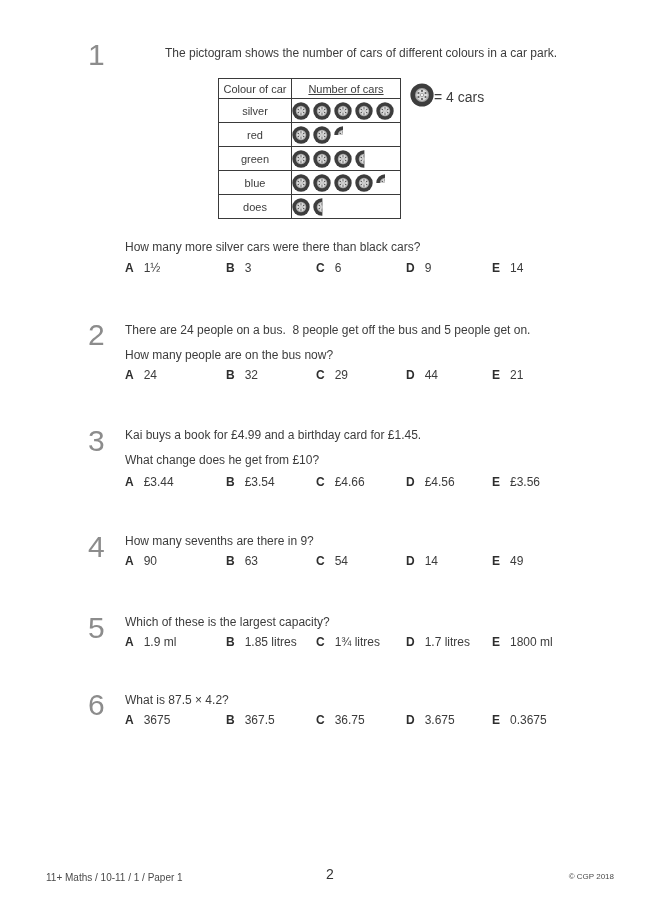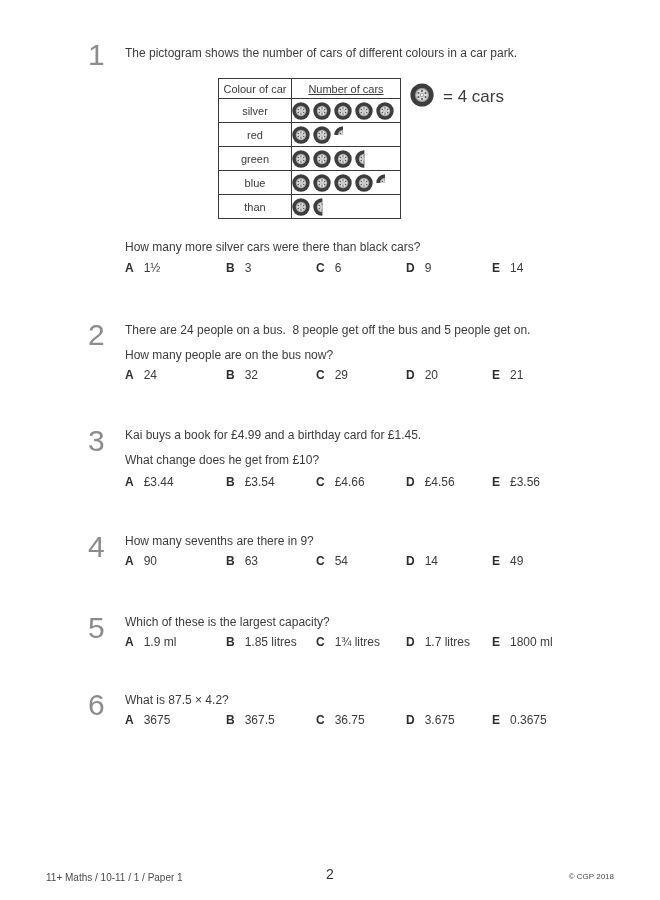--- a/index.html
+++ b/index.html
@@ -42,35 +42,35 @@
     font-size:11px;font-weight:400;color:#3c3c3c;
     padding:0;
   }
   th.col-colour{width:72px;height:19px;text-align:center;}
   th.col-number{width:108px;height:19px;text-align:center;text-decoration:underline;}
   td.colour-cell{text-align:center;height:23px;margin-top:33px;}
   td.wheels-cell{padding-left:5px;vertical-align:middle;}
   td.wheels-cell svg{vertical-align:middle;margin-right:3px;}
 
   #picto-key{position:absolute;left:410px;top:83px;display:flex;align-items:center;}
-  #picto-key .key-label{font-size:17px;color:#3c3c3c;margin-left:9px;}
+  #picto-key .key-label{font-size:14px;color:#3c3c3c;}
 
   
   #footer-left{position:absolute;left:46px;top:872px;font-size:10px;color:#4a4a4a;}
   #footer-page{position:absolute;left:0;width:660px;top:866px;text-align:center;font-size:14px;color:#333;}
   #footer-right{position:absolute;right:46px;top:872px;font-size:8px;color:#4a4a4a;padding-left:11px;}
 </style>
 </head>
 <body>
 
 <div id="page">
 
   <div class="q" style="top:40px;height:250px;">
     <div class="qnum">1</div>
-    <div class="qline" style="top:6px;">The pictogram shows the number of cars of different colours in a car park.</div>
+    <div class="qline" style="top:6px;margin-left:40px;">The pictogram shows the number of cars of different colours in a car park.</div>
     <div class="qline" style="top:200px;">How many more silver cars were there than black cars?</div>
     <div class="opts" style="top:221px;">
         <div class="opt opt-0">
           <span class="opt-letter">A</span>
           <span class="opt-value">1½</span>
         </div>
         <div class="opt opt-1">
           <span class="opt-letter">B</span>
           <span class="opt-value">3</span>
         </div>
@@ -338,21 +338,21 @@
                   <circle cx="12.00" cy="16.10" r="1.05" fill="#5a5a5a"></circle>
                   <circle cx="8.45" cy="14.05" r="1.05" fill="#5a5a5a"></circle>
                   <circle cx="8.45" cy="9.95" r="1.05" fill="#5a5a5a"></circle>
                   <circle cx="12.00" cy="7.90" r="1.05" fill="#5a5a5a"></circle>
                   <circle cx="15.55" cy="9.95" r="1.05" fill="#5a5a5a"></circle>
                   <circle cx="12" cy="12" r="1.7" fill="#f4f4f4" stroke="#777" stroke-width="0.6"></circle>
                 </g>
               </svg></td>
           </tr>
           <tr>
-            <td class="colour-cell">than</td>
+            <td class="colour-cell">does</td>
             <td class="wheels-cell"><svg width="18" height="18" viewBox="0 0 24 24">
                 <g>
                   <circle cx="12" cy="12" r="11.6" fill="#3d3d3d"></circle>
                   <circle cx="12" cy="12" r="7" fill="#a6a6a6"></circle>
                   <circle cx="12" cy="12" r="5.7" fill="#dcdcdc"></circle>
                   <circle cx="15.55" cy="14.05" r="1.05" fill="#5a5a5a"></circle>
                   <circle cx="12.00" cy="16.10" r="1.05" fill="#5a5a5a"></circle>
                   <circle cx="8.45" cy="14.05" r="1.05" fill="#5a5a5a"></circle>
                   <circle cx="8.45" cy="9.95" r="1.05" fill="#5a5a5a"></circle>
                   <circle cx="12.00" cy="7.90" r="1.05" fill="#5a5a5a"></circle>
@@ -411,21 +411,21 @@
         <div class="opt opt-1">
           <span class="opt-letter">B</span>
           <span class="opt-value">32</span>
         </div>
         <div class="opt opt-2">
           <span class="opt-letter">C</span>
           <span class="opt-value">29</span>
         </div>
         <div class="opt opt-3">
           <span class="opt-letter">D</span>
-          <span class="opt-value">20</span>
+          <span class="opt-value">44</span>
         </div>
         <div class="opt opt-4">
           <span class="opt-letter">E</span>
           <span class="opt-value">21</span>
         </div>
       </div>
   </div>
 
   <div class="q" style="top:426px;height:80px;">
     <div class="qnum">3</div>

